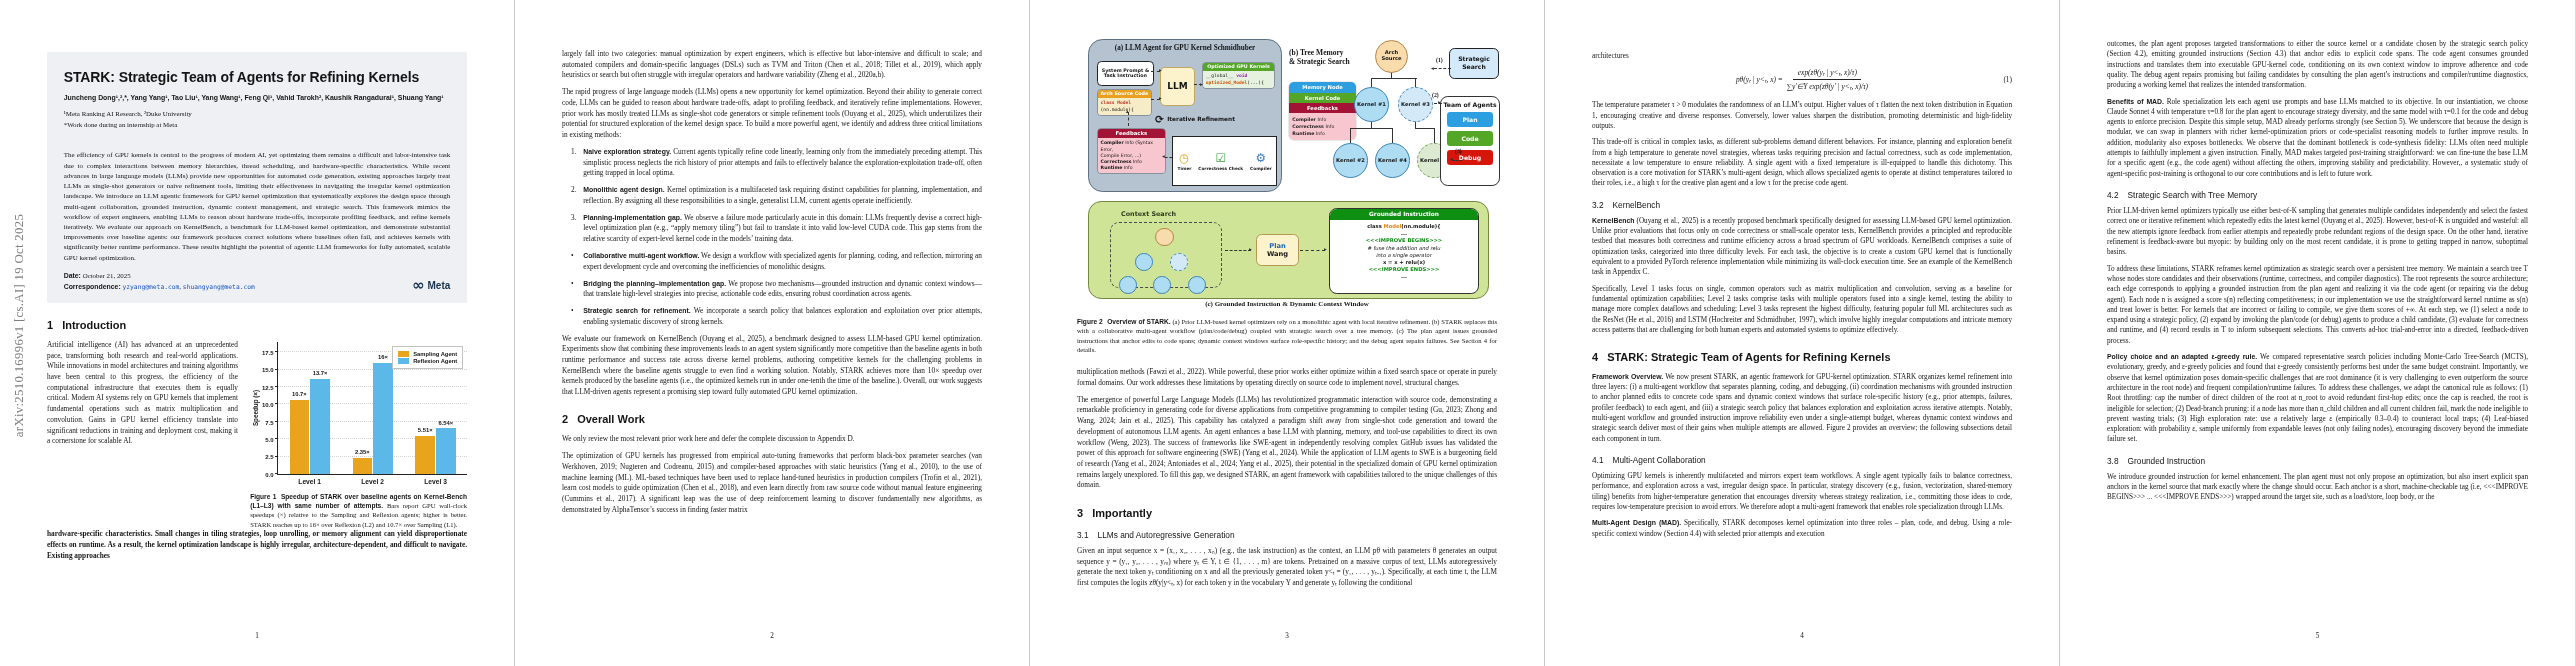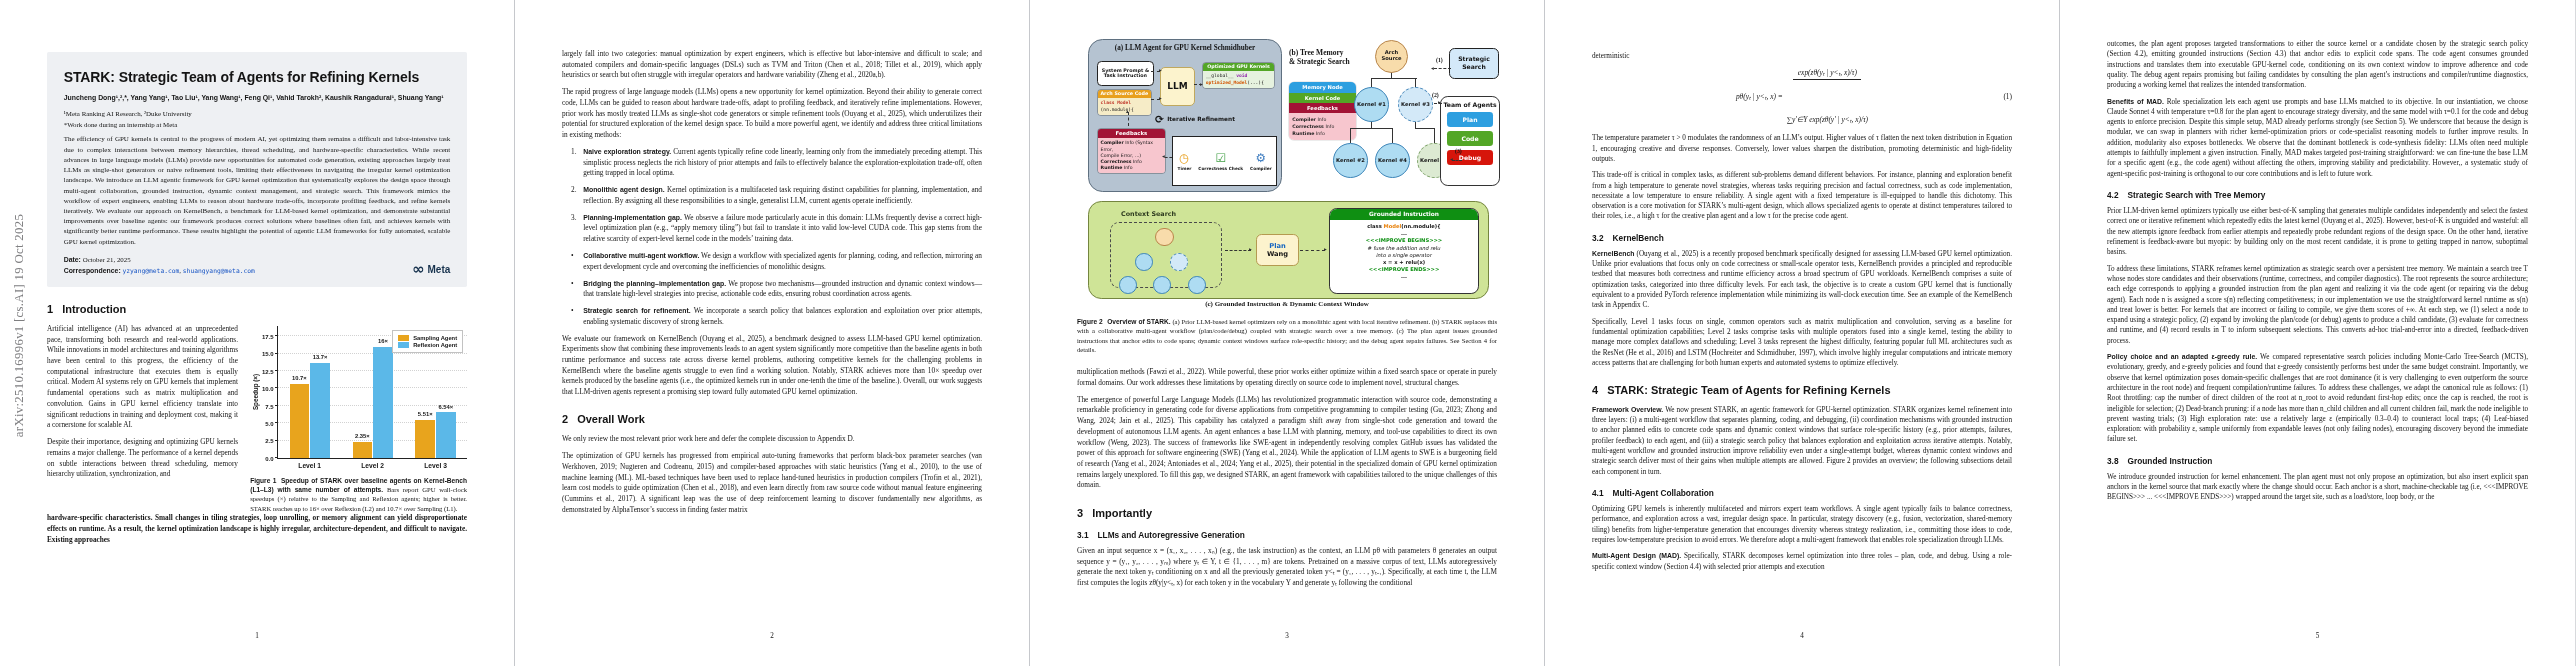--- a/index.html
+++ b/index.html
@@ -5,29 +5,29 @@
   html,body{margin:0;padding:0;background:#d8dadd;}
   .canvas{position:relative;width:2576px;height:667px;display:flex;font-family:"Liberation Serif",serif;color:#141414;background:#d8dadd;}
   .page{position:relative;width:515px;height:667px;background:#ffffff;box-sizing:border-box;overflow:hidden;border-right:0.6px solid #c6c8cc;}
   .page:last-child{border-right:none;}
   .inner{padding:0 47px;}
   .pageno{position:absolute;bottom:27px;left:0;right:0;text-align:center;font-size:7.2px;}
   p.body{margin:0 0 6.1px;text-align:justify;font-size:7.3px;line-height:1.47;}
   .dense p.body{font-size:7.2px;line-height:1.43;}
   .lead{font-family:"Liberation Sans",sans-serif;font-weight:bold;font-size:6.9px;}
   .h1{font-family:"Liberation Sans",sans-serif;font-weight:bold;font-size:11px;margin:15.6px 0 9px;}
-  .h2{font-family:"Liberation Sans",sans-serif;font-weight:bold;font-size:8.3px;margin:11px 0 6.1px;}
+  .h2{font-family:"Liberation Sans",sans-serif;font-weight:normal;font-size:8.3px;margin:11px 0 6.1px;}
   .h1 .n,.h2 .n{margin-right:9px;}
   
   .watermark{position:absolute;left:-136px;top:318px;width:311px;text-align:center;transform:rotate(-90deg);color:#7e7e80;font-size:12.8px;letter-spacing:0.3px;}
   .headbox{position:relative;background:#eef0f3;border-radius:1.7px;padding:16.7px 16.7px 11px;margin-top:52px;}
   .title{font-family:"Liberation Sans",sans-serif;font-weight:bold;font-size:14px;line-height:1.25;letter-spacing:-0.1px;}
   .authors{font-family:"Liberation Sans",sans-serif;font-weight:bold;font-size:6.9px;line-height:1.55;margin-top:7.2px;}
   .affil{font-size:6.9px;margin-top:5px;line-height:1.4;}
-  .abstract{font-size:7px;line-height:1.46;text-align:justify;margin-top:5px;}
+  .abstract{font-size:7px;line-height:1.46;text-align:justify;margin-top:21px;}
   .datecorr{font-size:6.9px;margin-top:7.2px;line-height:1.6;}
   .email{color:#1a56c4;font-family:"DejaVu Sans Mono",monospace;font-size:6.3px;}
   .metalogo{position:absolute;right:16.7px;bottom:10px;display:flex;align-items:center;gap:2.8px;color:#17324d;}
   .metalogo .inf{font-size:15px;font-weight:bold;line-height:1;font-family:"DejaVu Sans",sans-serif;}
   .metalogo .word{font-family:"Liberation Sans",sans-serif;font-weight:bold;font-size:10px;}
   .twocol{display:flex;gap:12.2px;margin-top:2.2px;}
   .colL{width:191px;}
   .colR{flex:1;}
   .cont{margin-top:6.7px;font-weight:bold;}
   
@@ -100,21 +100,21 @@
   .gicode .it{font-style:italic;font-weight:normal;}
   .gicode .org{color:#e8820c;}
   .clabel{position:absolute;left:0;right:0;top:269px;text-align:center;font-family:"Liberation Serif",serif;font-weight:bold;font-size:7px;}
   .fig2cap{font-size:6.6px;line-height:1.45;text-align:justify;margin-top:7.8px;}
   .fig2cap .fl{font-family:"Liberation Sans",sans-serif;font-weight:bold;margin-right:4.4px;}
   .fig2cap .fb{font-family:"Liberation Sans",sans-serif;font-weight:bold;}
   
   .eqrow{position:relative;display:flex;align-items:center;justify-content:center;margin:5.6px 0 9px;font-style:italic;font-size:7.4px;}
   .frac{display:inline-flex;flex-direction:column;align-items:center;margin-left:3.9px;}
   .frac .num{padding:0 4.4px 1.7px;border-bottom:0.7px solid #222;}
-  .frac .den{padding-top:1.7px;margin-top:33px;}
+  .frac .den{padding-top:1.7px;}
   .eqtag{position:absolute;right:0;top:50%;transform:translateY(-50%);font-style:normal;}
 </style>
 </head>
 <body>
 
 <div class="canvas">
 
   <div class="page">
     <div class="watermark">arXiv:2510.16996v1  [cs.AI]  19 Oct 2025</div>
     <div class="inner">
@@ -135,21 +135,20 @@
           <span class="inf">∞</span>
           <span class="word">Meta</span>
         </div>
       </div>
       <div class="h1">
         <span class="n">1</span><span>Introduction</span>
       </div>
       <div class="twocol">
         <div class="colL">
           <p class="body">Artificial intelligence (AI) has advanced at an unprecedented pace, transforming both research and real-world applications. While innovations in model architectures and training algorithms have been central to this progress, the efficiency of the computational infrastructure that executes them is equally critical. Modern AI systems rely on GPU kernels that implement fundamental operations such as matrix multiplication and convolution. Gains in GPU kernel efficiency translate into significant reductions in training and deployment cost, making it a cornerstone for scalable AI.</p>
-          <p class="body">Despite their importance, designing and optimizing GPU kernels remains a major challenge. The performance of a kernel depends on subtle interactions between thread scheduling, memory hierarchy utilization, synchronization, and</p>
         </div>
         <div class="colR">
           <div class="fig1">
             <div class="fig1-plot">
               <div class="ylab">Speedup (×)</div>
               <div class="fig1-legend">
                   <div class="lgrow">
                     <span class="sw" style="background: rgb(232, 164, 29);"></span>
                     <span>Sampling Agent</span>
                   </div>
@@ -423,21 +422,21 @@
       <div class="h2">
         <span class="n">3.1</span><span>LLMs and Autoregressive Generation</span>
       </div>
       <p class="body">Given an input sequence x = (x₁, x₂, . . . , xₙ) (e.g., the task instruction) as the context, an LLM pθ with parameters θ generates an output sequence y = (y₁, y₂, . . . , yₘ) where yₜ ∈ Y, t ∈ {1, . . . , m} are tokens. Pretrained on a massive corpus of text, LLMs autoregressively generate the next token yₜ conditioning on x and all the previously generated token y&lt;ₜ = (y₁, . . . , yₜ₋₁). Specifically, at each time t, the LLM first computes the logits zθ(y|y&lt;ₜ, x) for each token y in the vocabulary Y and generate yₜ following the conditional</p>
     </div>
     <div class="pageno">3</div>
   </div>
 
   <div class="page dense">
     <div class="inner" style="padding-top:51px;">
-      <p class="body" style="margin-bottom:2.2px;">deterministic</p>
+      <p class="body" style="margin-bottom:2.2px;">architectures</p>
       <div class="eqrow">
         <span>pθ(yₜ | y&lt;ₜ, x) = </span>
         <span class="frac">
           <span class="num">exp(zθ(yₜ | y&lt;ₜ, x)/τ)</span>
           <span class="den">∑y′∈Y exp(zθ(y′ | y&lt;ₜ, x)/τ)</span>
         </span>
         <span class="eqtag">(1)</span>
       </div>
       <p class="body">The temperature parameter τ &gt; 0 modulates the randomness of an LLM’s output. Higher values of τ flatten the next token distribution in Equation 1, encouraging creative and diverse responses. Conversely, lower values sharpen the distribution, promoting deterministic and high-fidelity outputs.</p>
       <p class="body">This trade-off is critical in complex tasks, as different sub-problems demand different behaviors. For instance, planning and exploration benefit from a high temperature to generate novel strategies, whereas tasks requiring precision and factual correctness, such as code implementation, necessitate a low temperature to ensure reliability. A single agent with a fixed temperature is ill-equipped to handle this dichotomy. This observation is a core motivation for STARK’s multi-agent design, which allows specialized agents to operate at distinct temperatures tailored to their roles, i.e., a high τ for the creative plan agent and a low τ for the precise code agent.</p>

